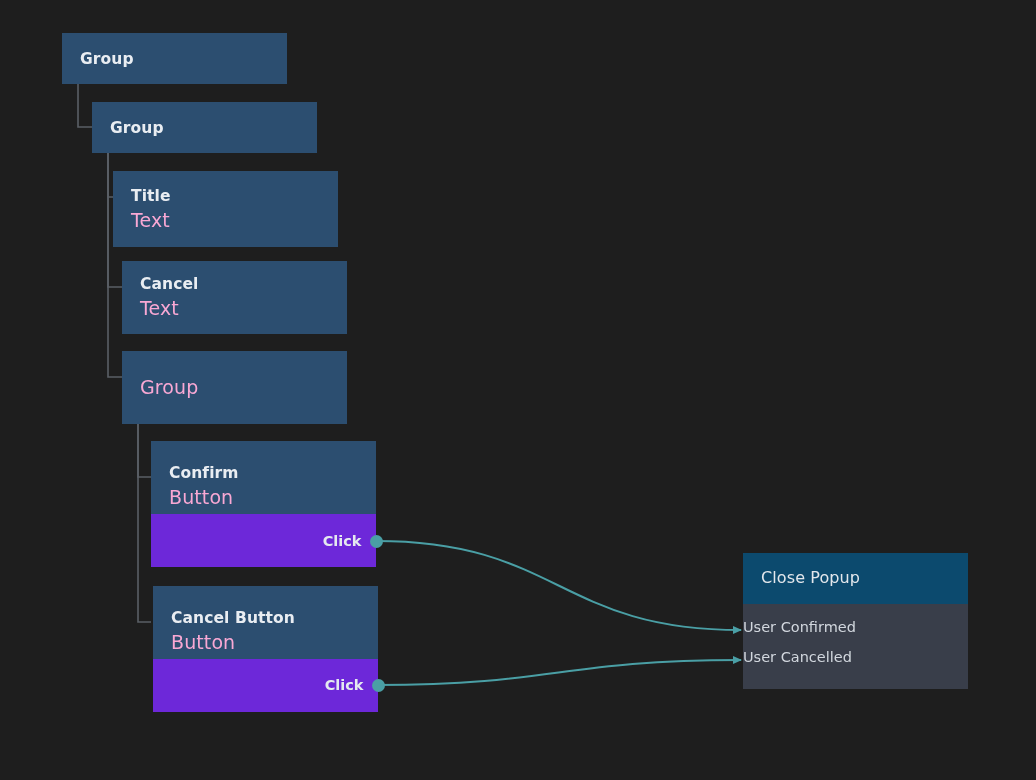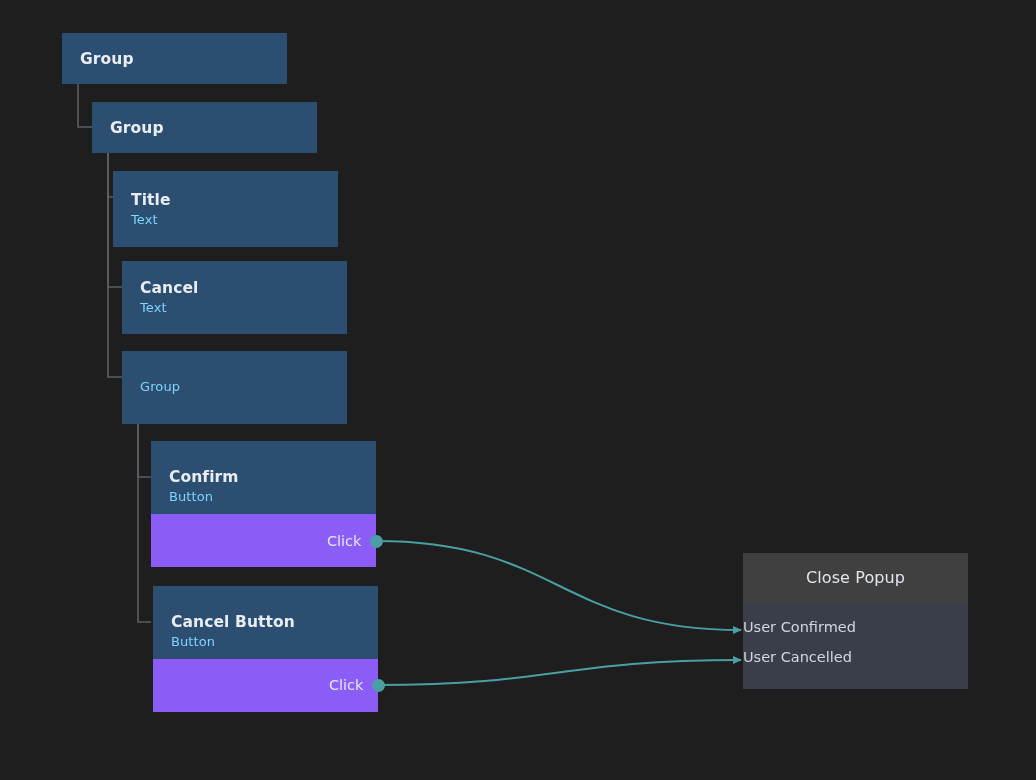--- a/index.html
+++ b/index.html
@@ -55,30 +55,30 @@
     height: 100%;
   }
   .node-title {
     color: #e9edf2;
     font-size: 15.5px;
     font-weight: bold;
     line-height: 1.42;
     letter-spacing: 0.1px;
   }
   .node-sub {
-    color: #7dd3fc;
-    font-size: 13px;
+    color: #f9a8d4;
+    font-size: 19px;
     font-weight: normal;
     line-height: 1.42;
     letter-spacing: 0.1px;
   }
 
   
   .node-blue .node-header { background: #2c4e70; }
-  .node-blue .node-body   { background: #8b5cf6; }
+  .node-blue .node-body   { background: #6d28d9; font-weight: bold; }
 
   .node-blue.has-body .node-header {
     height: auto;
     padding-top: 30px;
     padding-bottom: 12px;
   }
   .node-body {
     box-sizing: border-box;
     position: relative;
   }
@@ -104,24 +104,23 @@
     width: 13px;
     height: 13px;
     border-radius: 50%;
     background: #4a9fa5;
     margin-right: -6.5px;
     flex: 0 0 auto;
   }
 
   
   .node-slate .node-header {
-    background: #404040;
+    background: #0c4a6e;
     height: 100%;
     justify-content: center;
-    align-items: center;
   }
   .node-slate .node-title {
     font-weight: normal;
     font-size: 16px;
     color: #e3e7ec;
   }
   .node-slate .node-body {
     background: #393e4a;
     padding: 8px 0 12px 0;
   }

